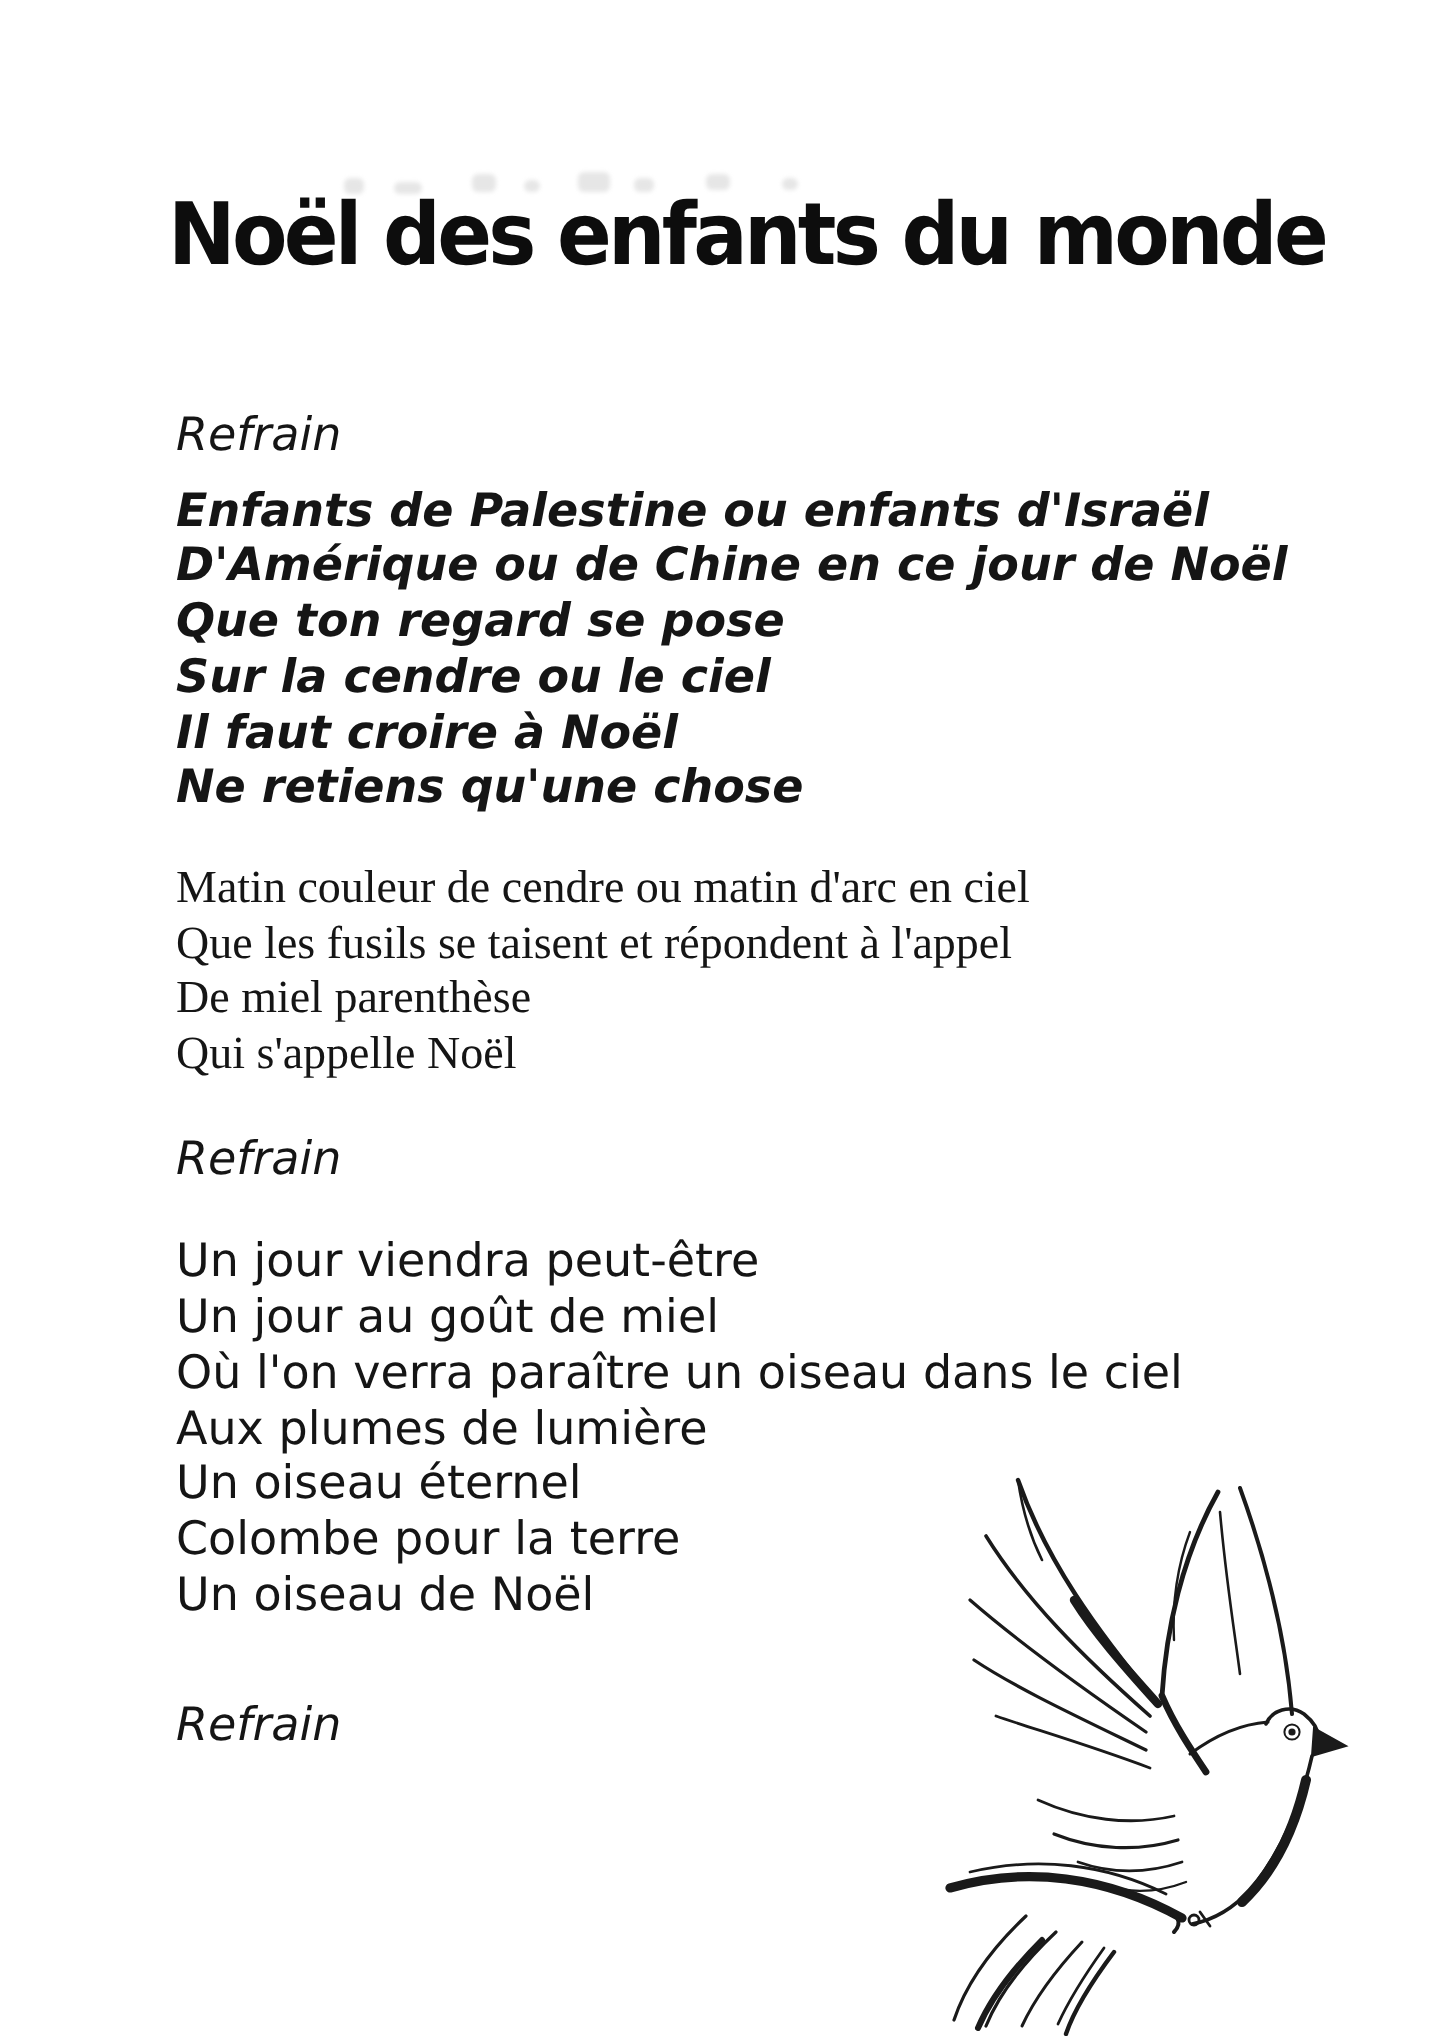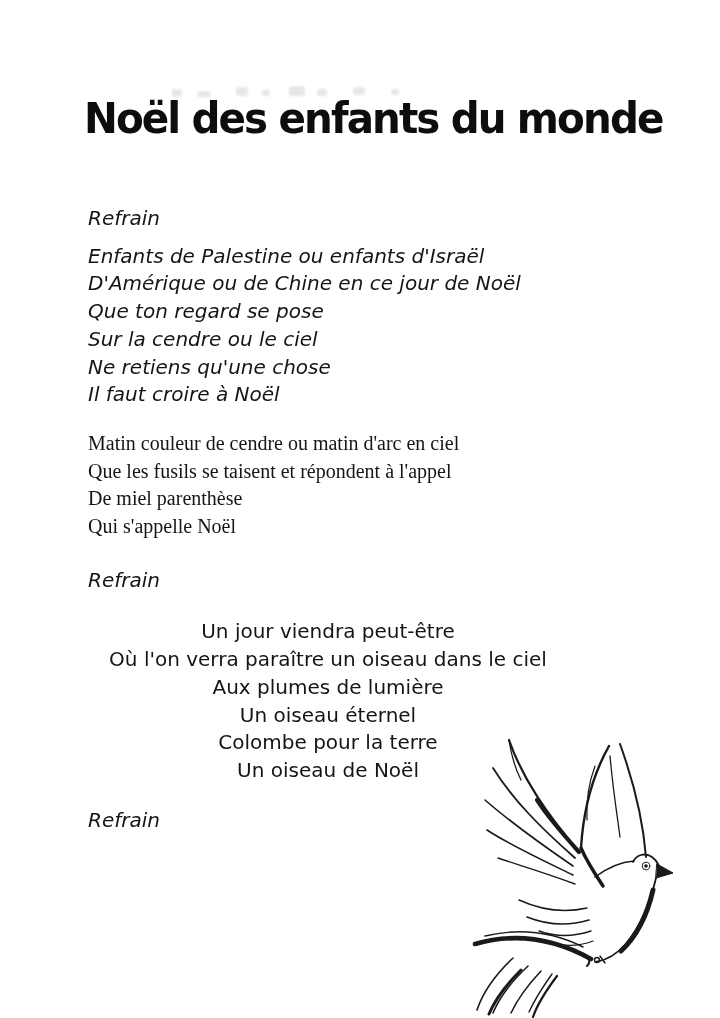--- a/index.html
+++ b/index.html
@@ -49,35 +49,35 @@
   .a6 { left: 317px; top: 72px; width: 10px; height: 7px; }
   .a7 { left: 353px; top: 70px; width: 12px; height: 8px; }
   .a8 { left: 391px; top: 72px; width: 8px;  height: 6px; }
 
   
   .lyrics {
     position: absolute;
     left: 88px;
     top: 188px;
     width: 480px;
-    font-size: 20px;
+    font-size: 23px;
     line-height: 27.7px;
     color: #151515;
   }
   .lyric-line { white-space: nowrap; }
-  .italic { font-style: italic; }
+  .italic { font-style: italic; font-weight: bold; }
   .refrain-label {
     font-style: italic;
     white-space: nowrap;
   }
   .refrain-1 { margin-bottom: 10px; }
   .stanza-chorus { margin-bottom: 21px; }
   .stanza-verse2 { margin-bottom: 26px; font-family: Liberation Serif, serif; }
   .refrain-2 { margin-bottom: 24px; }
-  .stanza-verse3 { margin-bottom: 22px; text-align: center; }
+  .stanza-verse3 { margin-bottom: 38px; }
 
   
   .dove {
     position: absolute;
     left: 453px;
     top: 703px;
     width: 265px;
     height: 310px;
   }
 </style>
@@ -101,35 +101,36 @@
 
   <div class="lyrics">
 
     <div class="refrain-label refrain-1">Refrain</div>
 
     <div class="stanza-chorus">
       <div class="lyric-line italic">Enfants de Palestine ou enfants d'Israël</div>
       <div class="lyric-line italic">D'Amérique ou de Chine en ce jour de Noël</div>
       <div class="lyric-line italic">Que ton regard se pose</div>
       <div class="lyric-line italic">Sur la cendre ou le ciel</div>
+      <div class="lyric-line italic">Il faut croire à Noël</div>
       <div class="lyric-line italic">Ne retiens qu'une chose</div>
-      <div class="lyric-line italic">Il faut croire à Noël</div>
     </div>
 
     <div class="stanza-verse2">
       <div class="lyric-line">Matin couleur de cendre ou matin d'arc en ciel</div>
       <div class="lyric-line">Que les fusils se taisent et répondent à l'appel</div>
       <div class="lyric-line">De miel parenthèse</div>
       <div class="lyric-line">Qui s'appelle Noël</div>
     </div>
 
     <div class="refrain-label refrain-2">Refrain</div>
 
     <div class="stanza-verse3">
       <div class="lyric-line">Un jour viendra peut-être</div>
+      <div class="lyric-line">Un jour au goût de miel</div>
       <div class="lyric-line">Où l'on verra paraître un oiseau dans le ciel</div>
       <div class="lyric-line">Aux plumes de lumière</div>
       <div class="lyric-line">Un oiseau éternel</div>
       <div class="lyric-line">Colombe pour la terre</div>
       <div class="lyric-line">Un oiseau de Noël</div>
     </div>
 
     <div class="refrain-label refrain-3">Refrain</div>
   </div>
 

